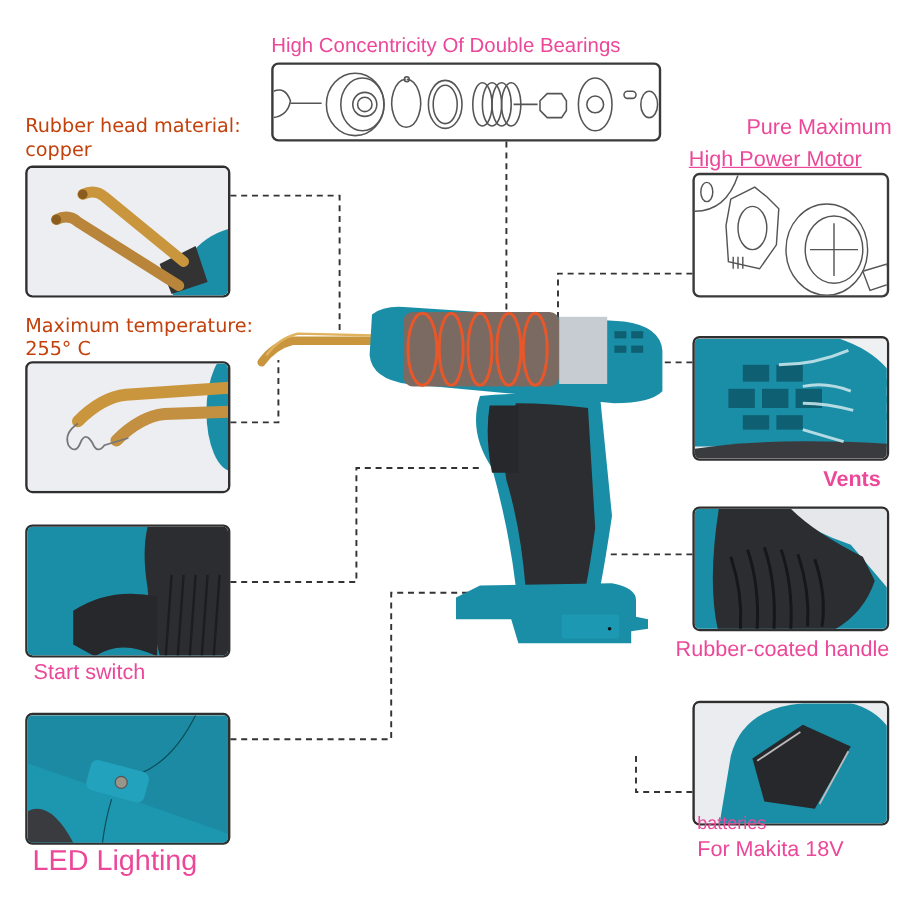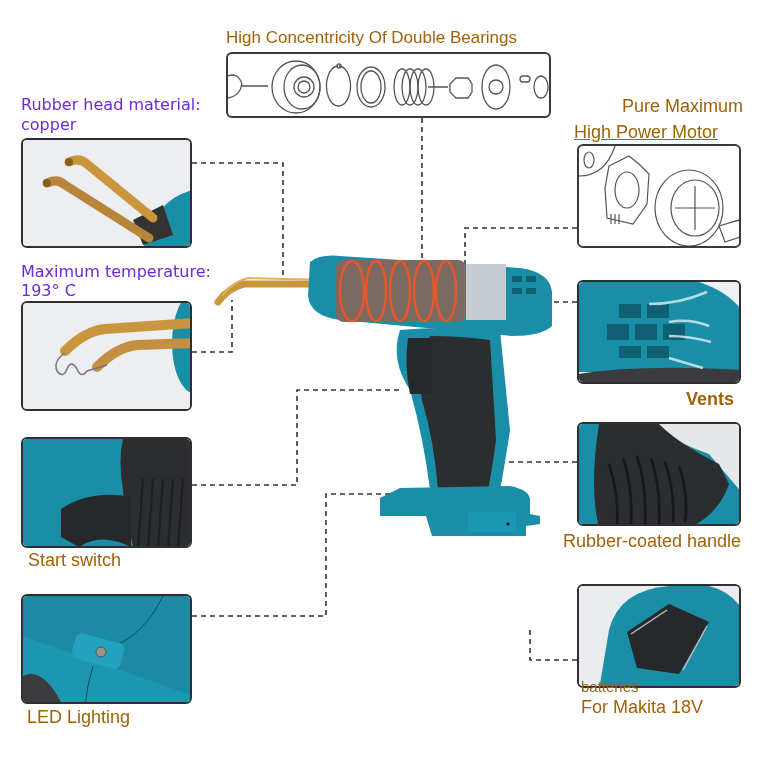--- a/index.html
+++ b/index.html
@@ -1,19 +1,19 @@
 <!DOCTYPE html>
 <html><head>
 <meta charset="utf-8">
 <style>
   * { box-sizing: border-box; margin: 0; padding: 0; }
   html, body { width: 759px; height: 757px; background: #ffffff; overflow: hidden; }
   body { position: relative; font-family: "Liberation Sans", sans-serif; color: #222; }
-  .label { position: absolute; font-size: 17px; line-height: 19px; color: #a16207; white-space: nowrap; }
-  .label.sans2 { font-family: "DejaVu Sans", sans-serif; font-size: 16px; line-height: 18px; color: #6d28d9; }
+  .label { position: absolute; font-size: 17px; line-height: 19px; color: #ec4899; white-space: nowrap; }
+  .label.sans2 { font-family: "DejaVu Sans", sans-serif; font-size: 16px; line-height: 18px; color: #c2410c; }
   .panel { position: absolute; border: 2px solid #2f2f2f; border-radius: 6px; overflow: hidden; background: #eef0f2; }
   .panel.line-art { background: #fff; border-color: #3a3a3a; }
   svg.overlay { position: absolute; left: 0; top: 0; width: 759px; height: 757px; pointer-events: none; }
 </style>
 </head>
 <body>
 
 <div class="label" style="left:226px;top:28px;font-size:17px;">High Concentricity Of Double Bearings</div>
 <div class="panel line-art" style="left:226px;top:52px;width:325px;height:66px;">
   <svg width="325" height="66" viewBox="0 0 325 66">
@@ -52,21 +52,21 @@
     <path d="M120 110 q10 -50 50 -60 v60z" fill="#1a8ea6"></path>
     <polygon points="110,80 140,65 150,95 120,105" fill="#333"></polygon>
     <path d="M46 22 q10 -5 18 2 L130 78" stroke="#c9963e" stroke-width="9" fill="none" stroke-linecap="round"></path>
     <path d="M24 43 q10 -5 18 2 L126 98" stroke="#b8853a" stroke-width="9" fill="none" stroke-linecap="round"></path>
     <circle cx="46" cy="22" r="4" fill="#8a5d1e"></circle>
       <circle cx="24" cy="43" r="4" fill="#8a5d1e"></circle>
   </svg>
 </div>
 
 <div class="label sans2" style="left:21px;top:263px;text-align:right;">Maximum temperature:</div>
-<div class="label sans2" style="left:21px;top:282px;">193° C</div>
+<div class="label sans2" style="left:21px;top:282px;">255° C</div>
 <div class="panel" style="left:21px;top:301px;width:171px;height:110px;">
   <svg width="171" height="110">
     <rect width="171" height="110" fill="#eceef1"></rect>
     <ellipse cx="171" cy="40" rx="22" ry="50" fill="#1a8ea6"></ellipse>
     <path d="M42 48 q20 -20 40 -22 L171 20" stroke="#c9963e" stroke-width="10" fill="none" stroke-linecap="round"></path>
     <path d="M74 64 q20 -20 40 -22 L171 40" stroke="#c29040" stroke-width="10" fill="none" stroke-linecap="round"></path>
     <path d="M42 50 q-12 8 -8 18 q6 8 10 -2 q4 -10 10 0 q4 10 10 2 l20 -6" stroke="#777" stroke-width="1.5" fill="none"></path>
   </svg>
 </div>
 
@@ -91,21 +91,21 @@
   <svg width="171" height="110">
     <rect width="171" height="110" fill="#1b8aa2"></rect>
     <path d="M0 40 l171 60 v10 h-171z" fill="#1d96b0"></path>
     <path d="M0 80 q20 -10 40 30 h-40z" fill="#3a3b3e"></path>
     <path d="M140 0 q-20 40 -50 50" stroke="#0c4c5a" stroke-width="1" fill="none"></path>
     <path d="M70 70 q-6 20 -8 40" stroke="#0c4c5a" stroke-width="1" fill="none"></path>
     <rect x="50" y="42" width="50" height="26" rx="6" transform="rotate(15 75 55)" fill="#23a2bd"></rect>
     <circle cx="78" cy="56" r="5" fill="#9a958a" stroke="#555"></circle>
   </svg>
 </div>
-<div class="label" style="left:27px;top:708px;font-size:18px;">LED Lighting</div>
+<div class="label" style="left:27px;top:708px;font-size:24px;">LED Lighting</div>
 
 <div class="label" style="left:622px;top:97px;font-size:18px;">Pure Maximum</div>
 <div class="label" style="left:574px;top:123px;font-size:18px;text-decoration:underline;">High Power Motor</div>
 <div class="panel line-art" style="left:577px;top:144px;width:164px;height:104px;">
   <svg width="164" height="104">
     <g fill="none" stroke="#555" stroke-width="1.2">
       <ellipse cx="10" cy="14" rx="5" ry="8"></ellipse>
       <path d="M36 0 q-10 30 -36 30"></path>
       <path d="M30 20 l20 -10 l10 8 l10 10 l-2 30 l-14 20 l-26 -6 l-2 -30z"></path>
       <ellipse cx="48" cy="44" rx="12" ry="18"></ellipse>

